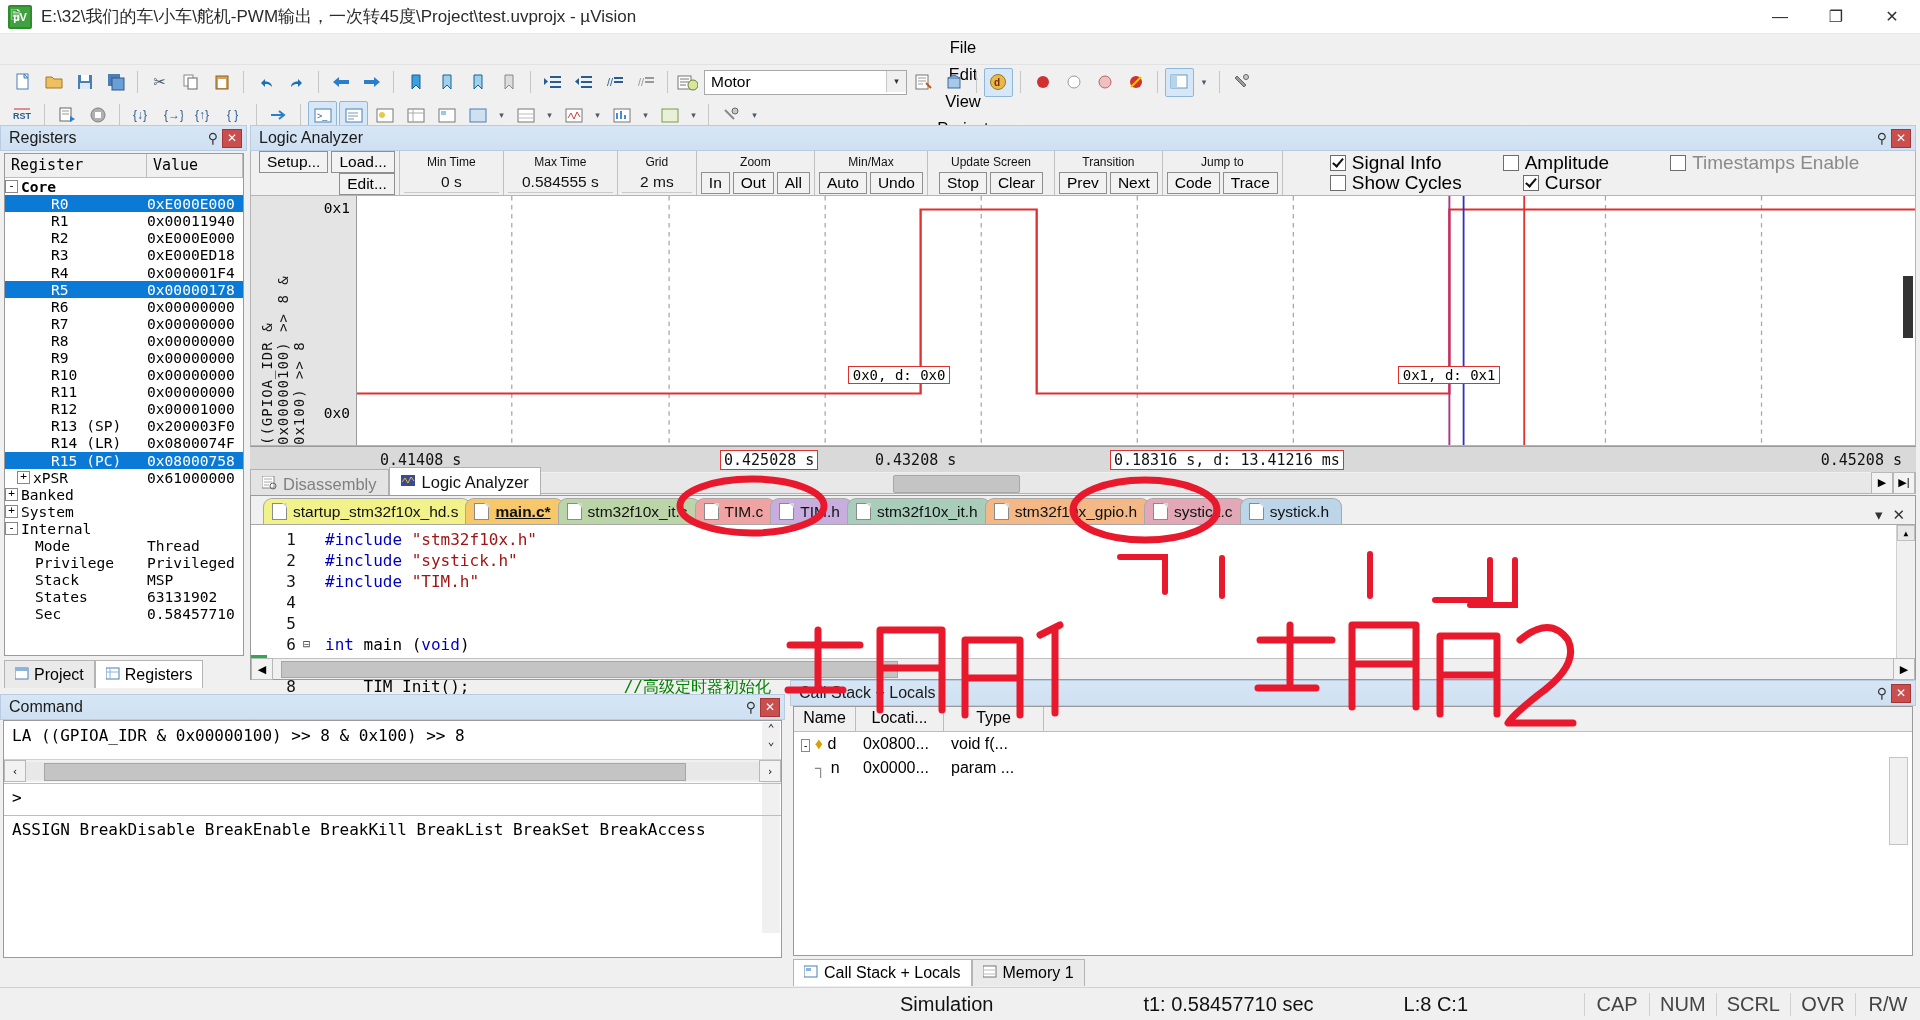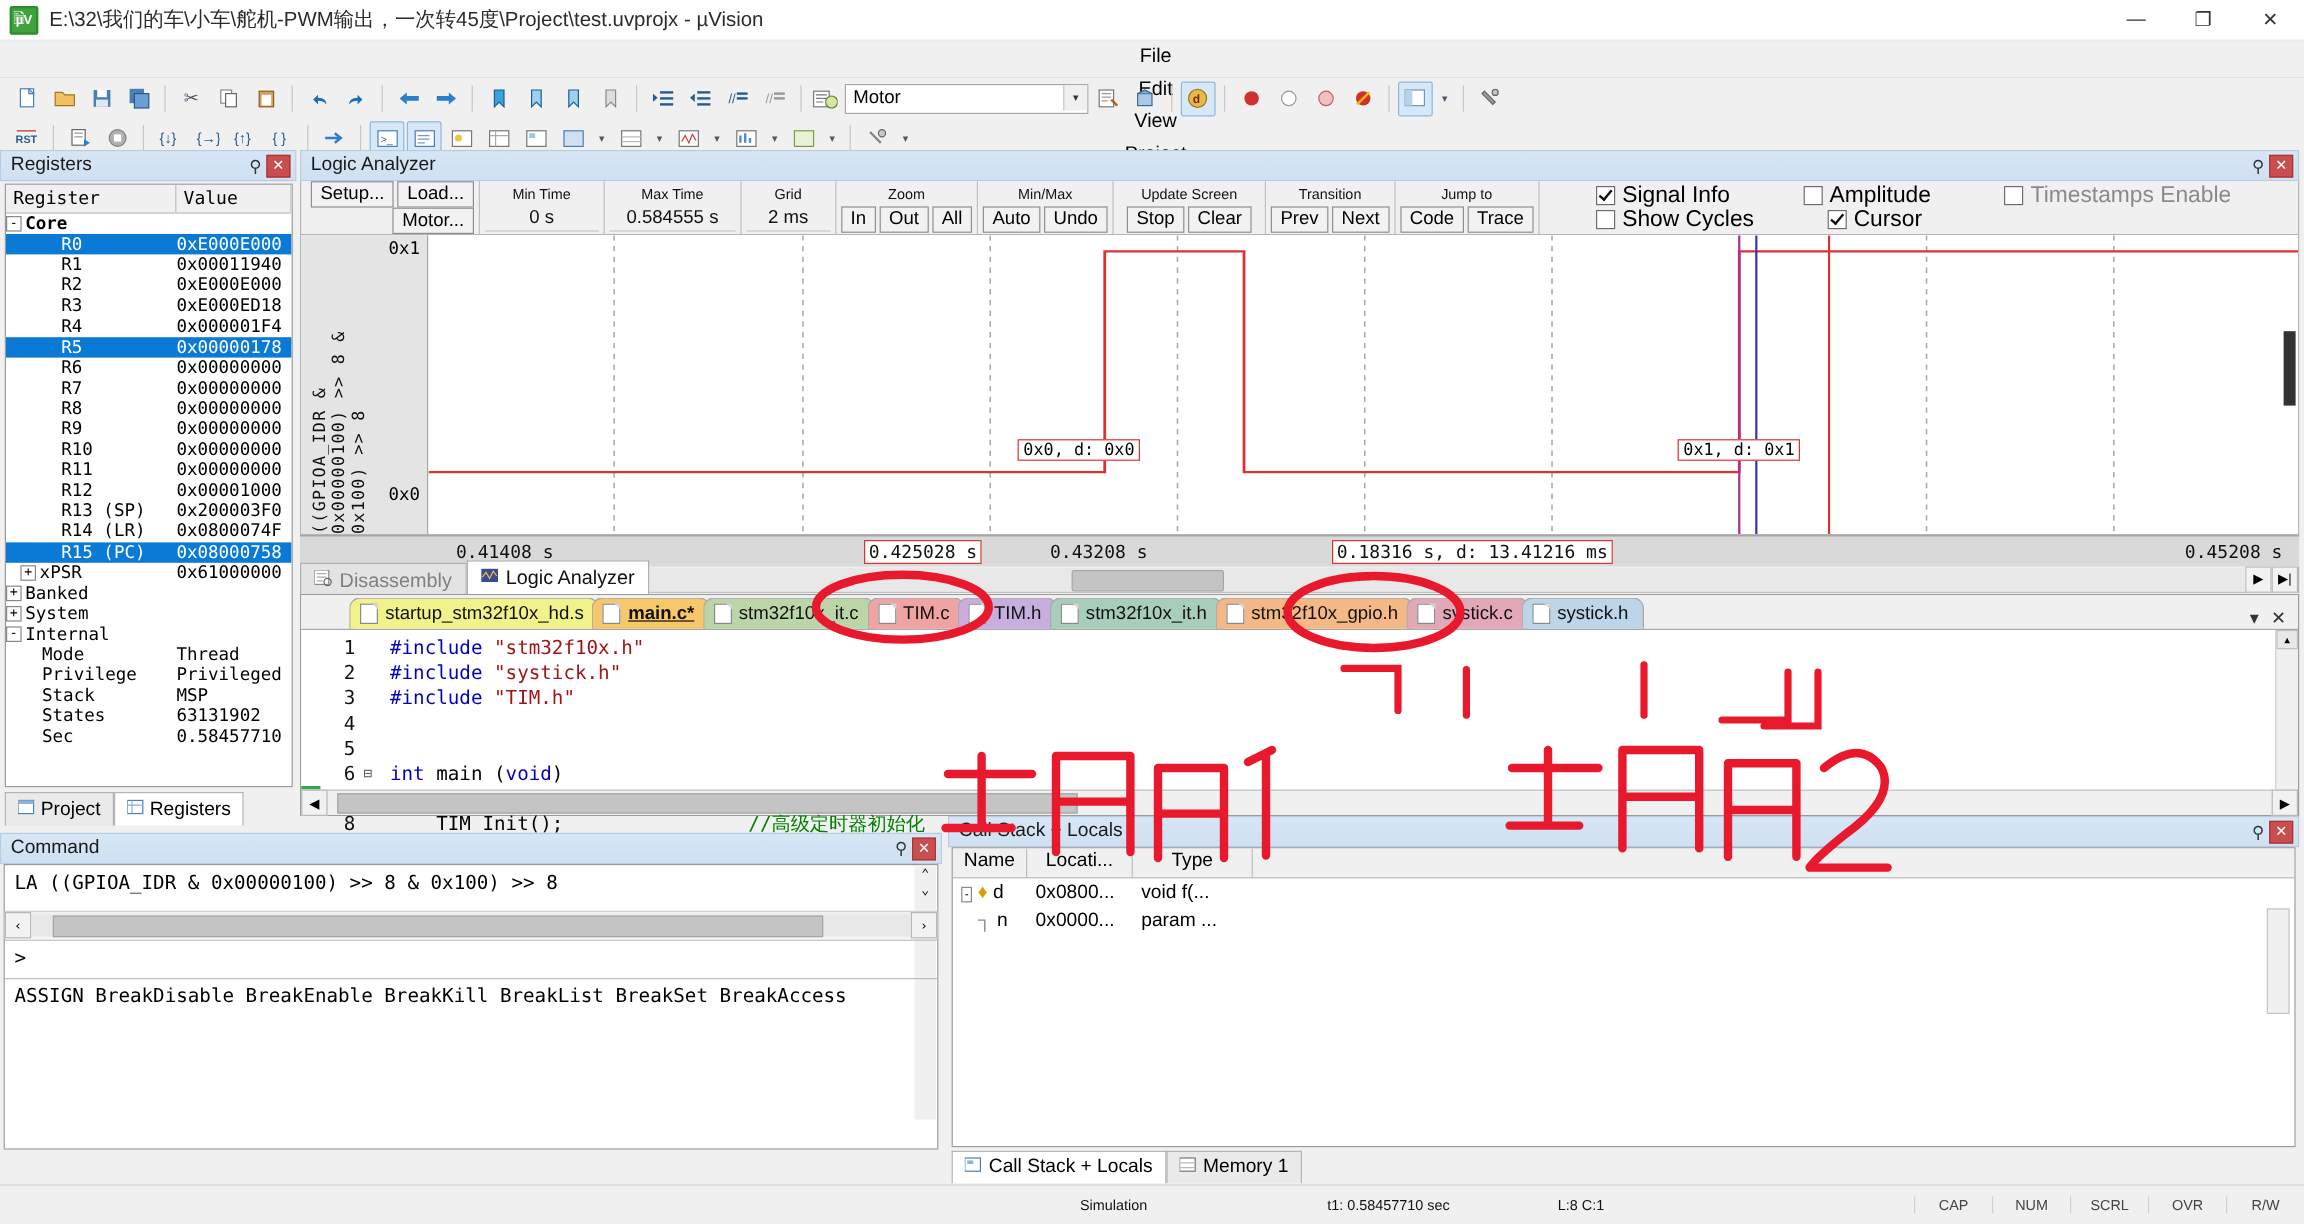--- a/index.html
+++ b/index.html
@@ -134,21 +134,21 @@
   .ch1{width:62px;}.ch2{width:88px;}.ch3{width:100px;}
   .cs-row{display:flex;height:24px;align-items:center;font-size:16px;white-space:nowrap;}
   .cs-row div{padding:0 7px;box-sizing:border-box;}
   .cs-tabs{position:absolute;left:3px;bottom:2px;height:28px;display:flex;align-items:flex-end;}
   .cstab{height:26px;display:flex;align-items:center;gap:6px;padding:0 10px;font-size:16px;background:#eaeaea;border:1px solid #b4b4b4;border-bottom:none;}
   .cstab.active{background:#fff;}
   .cs-vs{position:absolute;right:4px;top:50px;width:17px;height:86px;background:#f0f0f0;border:1px solid #c4c4c4;}
 
   
   .status{position:absolute;left:0;right:0;bottom:0;height:32px;background:#f0f0f0;border-top:1px solid #d2d2d2;
-    display:flex;align-items:center;font-size:12px;color:#111;}
+    display:flex;align-items:center;font-size:20px;color:#111;}
   .st-seg{padding:0 10px;}
   .st-right{margin-left:auto;display:flex;align-items:center;}
   .st-right .st-seg{border-left:1px solid #d0d0d0;min-width:44px;text-align:center;color:#444;}
 
   
   .ann{position:absolute;left:0;top:0;width:1920px;height:1020px;pointer-events:none;}
 </style>
 </head>
 <body>
 
@@ -694,21 +694,21 @@
       </span>
     </div>
 
     <div class="la-tools">
       <div class="grp" style="padding-left:8px;">
         <div class="btnrow">
           <div class="btn">Setup...</div>
           <div class="btn">Load...</div>
         </div>
         <div class="btnrow" style="justify-content:flex-end;">
-          <div class="btn">Motor...</div>
+          <div class="btn">Edit...</div>
         </div>
       </div>
       <div class="grp" style="min-width:95px;">
         <div class="g-lab">Min Time</div>
         <div class="g-val fieldbox">0 s</div>
       </div>
       <div class="grp" style="min-width:105px;">
         <div class="g-lab">Max Time</div>
         <div class="g-val fieldbox">0.584555 s</div>
       </div>
@@ -842,21 +842,21 @@
       <span><svg width="15" height="14" viewBox="0 0 15 14">
             <rect x="0" y="1" width="14" height="11" fill="#3a4a9a"></rect>
             <path d="M1 8 L4 4 L7 9 L10 3 L13 7" stroke="#f0c020" fill="none"></path>
           </svg></span>
       <span>Logic Analyzer</span>
     </div>
   </div>
 
   <div class="editor">
     <div class="ftabs">
-      <div id="ftabs-host" style="display:flex;align-items:center;margin-left:28px;">
+      <div id="ftabs-host" style="display:flex;align-items:center;">
           <div class="ftab" style="background: rgb(242, 242, 138);">
             <span class="doc"></span>
             <span>startup_stm32f10x_hd.s</span>
           </div>
           <div class="ftab active" style="background: rgb(247, 200, 106);">
             <span class="doc"></span>
             <span>main.c*</span>
           </div>
           <div class="ftab" style="background: rgb(188, 213, 168);">
             <span class="doc"></span>

